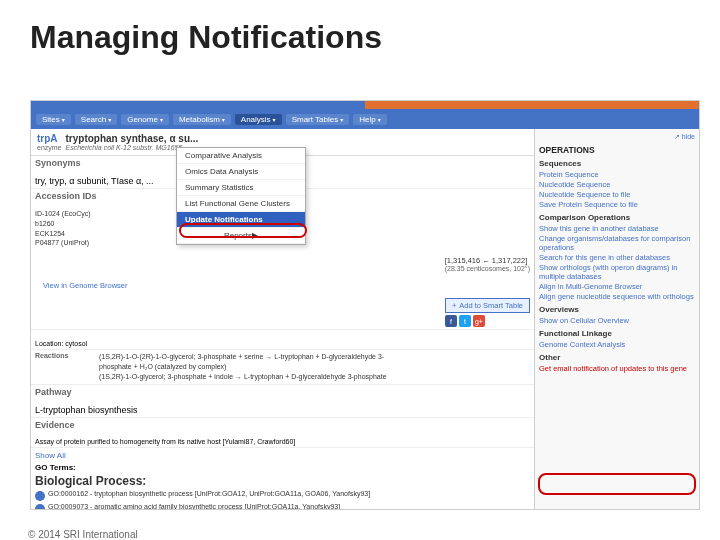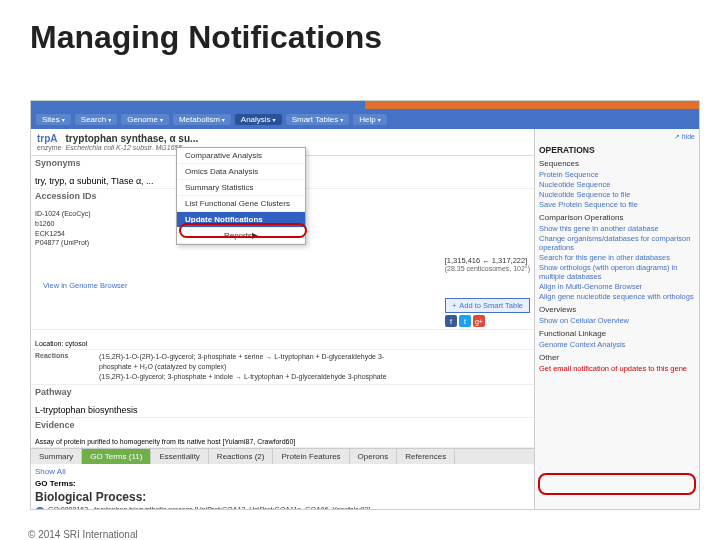--- a/index.html
+++ b/index.html
@@ -185,21 +185,21 @@
       margin-bottom: 4px;
     }
 
     .hide-link {
       color: #4472c4;
       font-size: 7px;
       cursor: pointer;
     }
 
     .section-title {
-      font-weight: normal;
+      font-weight: bold;
       font-size: 8px;
       color: #333;
       margin-top: 4px;
       margin-bottom: 2px;
     }
 
     .ops-link {
       color: #4472c4;
       display: block;
       margin-bottom: 1px;
@@ -413,29 +413,20 @@
       <div class="info-row">
         <span class="label-col">Pathway</span>
         <span>L-tryptophan biosynthesis</span>
       </div>
 
       <div class="info-row">
         <span class="label-col">Evidence</span>
         <span style="font-size:7px;">Assay of protein purified to homogeneity from its native host [Yulami87, Crawford60]</span>
       </div>
 
-      <div class="tabs-row" style="position:relative;">
-        <div class="tab-item">Summary</div>
-        <div class="tab-item green">GO Terms (11)</div>
-        <div class="tab-item">Essentiality</div>
-        <div class="tab-item">Reactions (2)</div>
-        <div class="tab-item">Protein Features</div>
-        <div class="tab-item">Operons</div>
-        <div class="tab-item">References</div>
-      </div>
 
       <div class="go-tabs-area">
         <div style="margin-bottom: 3px;">
           <span style="font-size:8px; color:#4472c4; cursor:pointer;">Show All</span>
         </div>
         <div style="font-size:8px; font-weight:bold; margin-bottom:2px;">GO Terms:</div>
         <div class="go-terms-list">
           <div style="font-size:12px; font-weight:bold; margin-bottom:2px;">Biological Process:</div>
           <div class="go-term-item">
             <div class="go-icon"></div>

